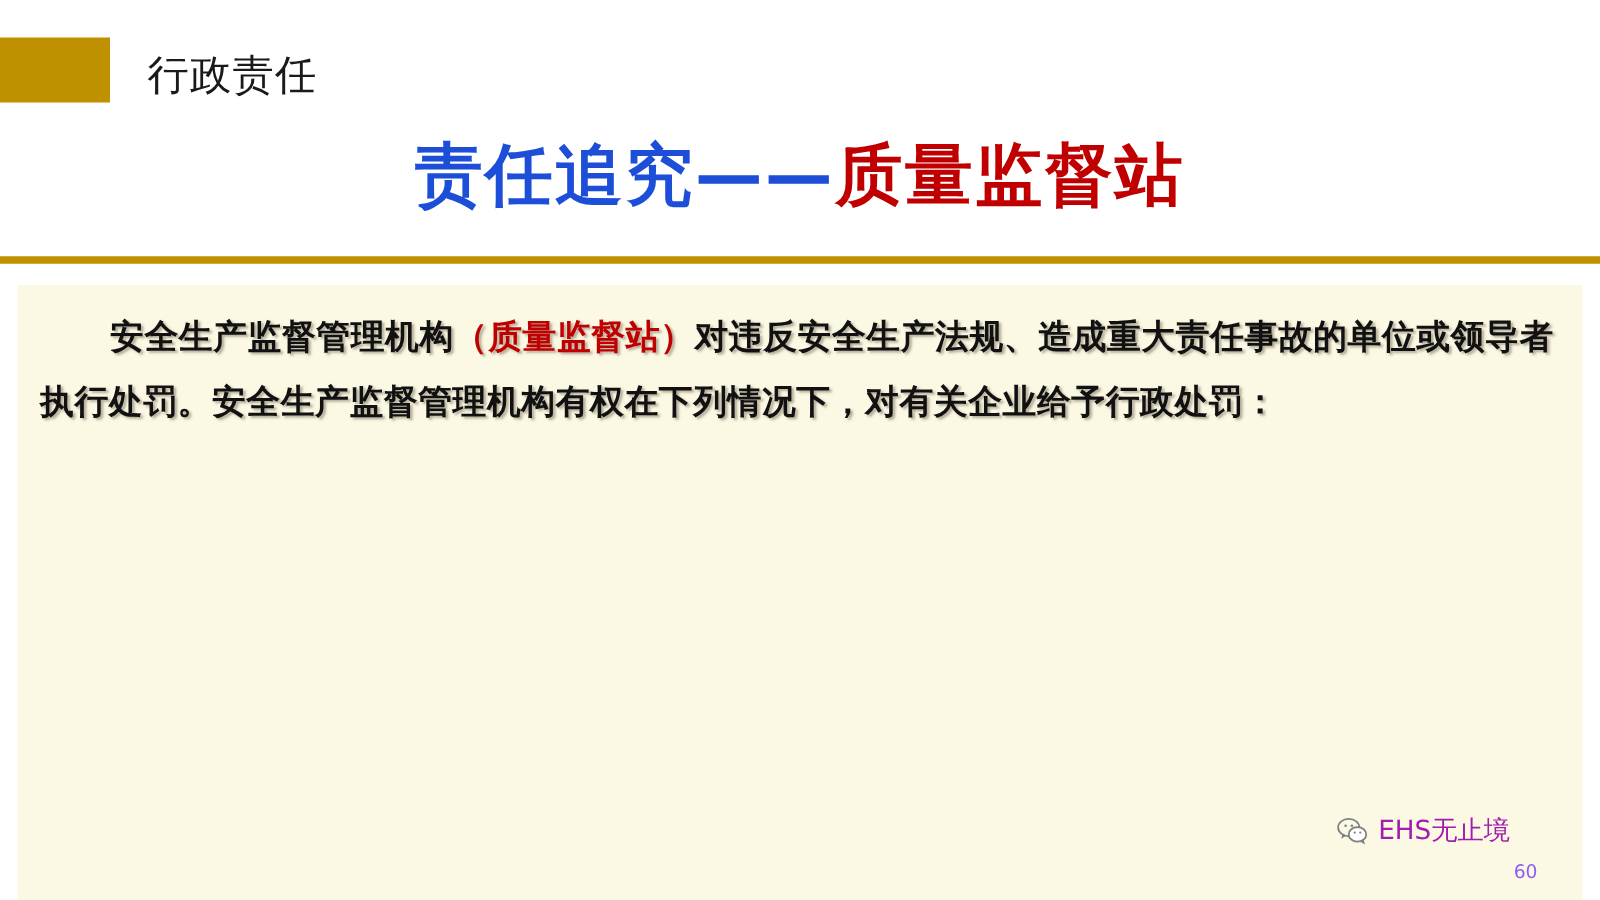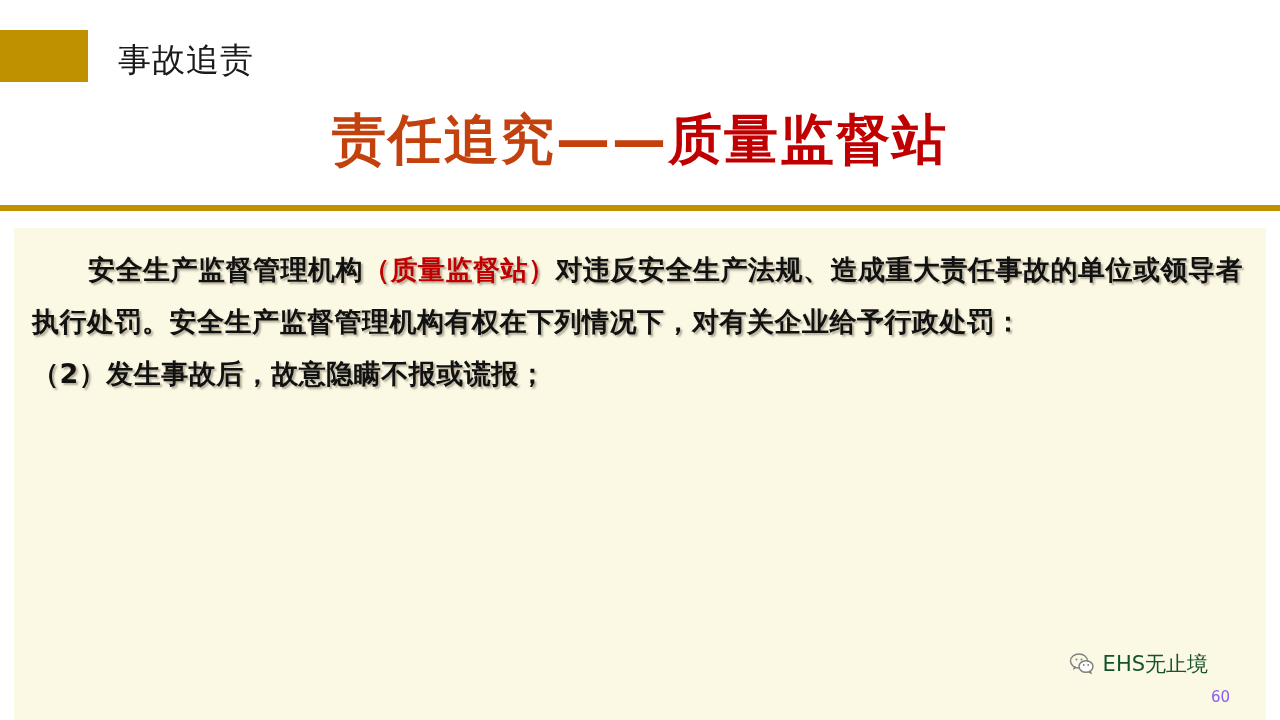--- a/index.html
+++ b/index.html
@@ -42,21 +42,21 @@
     left: 0;
     top: 108px;
     width: 1280px;
     text-align: center;
     font-size: 54px;
     font-weight: bold;
     line-height: 64px;
     letter-spacing: 2px;
     white-space: nowrap;
   }
-  .main-title .blue { color: #c2410c; }
+  .main-title .blue { color: #1d4ed8; }
   .main-title .red  { color: #c00000; }
 
   .rule {
     position: absolute;
     left: 0;
     top: 205px;
     width: 1280px;
     height: 6px;
     background: #bf9000;
   }
@@ -86,23 +86,23 @@
   .body-text p { margin: 0; }
   .para-indent { text-indent: 56px; }
   .hl-red { color: #c00000; }
 
   
   .wechat {
     position: absolute;
     right: 72px;
     bottom: 42px;
     display: flex;
-    align-items: center;
+    align-items: flex-end;
     gap: 8px;
-    color: #14532d;
+    color: #a21caf;
     font-size: 21px;
   }
   .wechat-icon {
     width: 26px;
     height: 26px;
     display: inline-block;
   }
   .page-num {
     position: absolute;
     right: 50px;
@@ -110,32 +110,31 @@
     font-size: 15px;
     color: #8b5cf6;
   }
 </style>
 </head>
 <body>
 
 <div class="slide">
 
   <div class="header-bar"></div>
-  <div class="header-title">事故追责</div>
+  <div class="header-title">行政责任</div>
 
   <div class="main-title">
     <span class="blue">责任追究——</span><span class="red">质量监督站</span>
   </div>
 
   <div class="rule"></div>
 
   <div class="panel">
     <div class="body-text">
       <p class="para-indent"><span>安全生产监督管理机构</span><span class="hl-red">（质量监督站）</span><span>对违反安全生产法规、造成重大责任事故的单位或领导者执行处罚。安全生产监督管理机构有权在下列情况下，对有关企业给予行政处罚：</span></p>
-      <p>（2）发生事故后，故意隐瞒不报或谎报；</p>
     </div>
   </div>
 
   <div class="wechat">
     <span class="wechat-icon">
       <svg width="26" height="26" viewBox="0 0 26 26">
         <ellipse cx="10" cy="10" rx="8.5" ry="7" fill="none" stroke="#7f7f7f" stroke-width="1.4"></ellipse>
         <polygon points="5,15 4,19 8,16.5" fill="#7f7f7f"></polygon>
         <ellipse cx="17" cy="15.5" rx="7" ry="5.8" fill="#ffffff" stroke="#7f7f7f" stroke-width="1.4"></ellipse>
         <polygon points="22,20 23,23.5 19.5,21.5" fill="#7f7f7f"></polygon>

